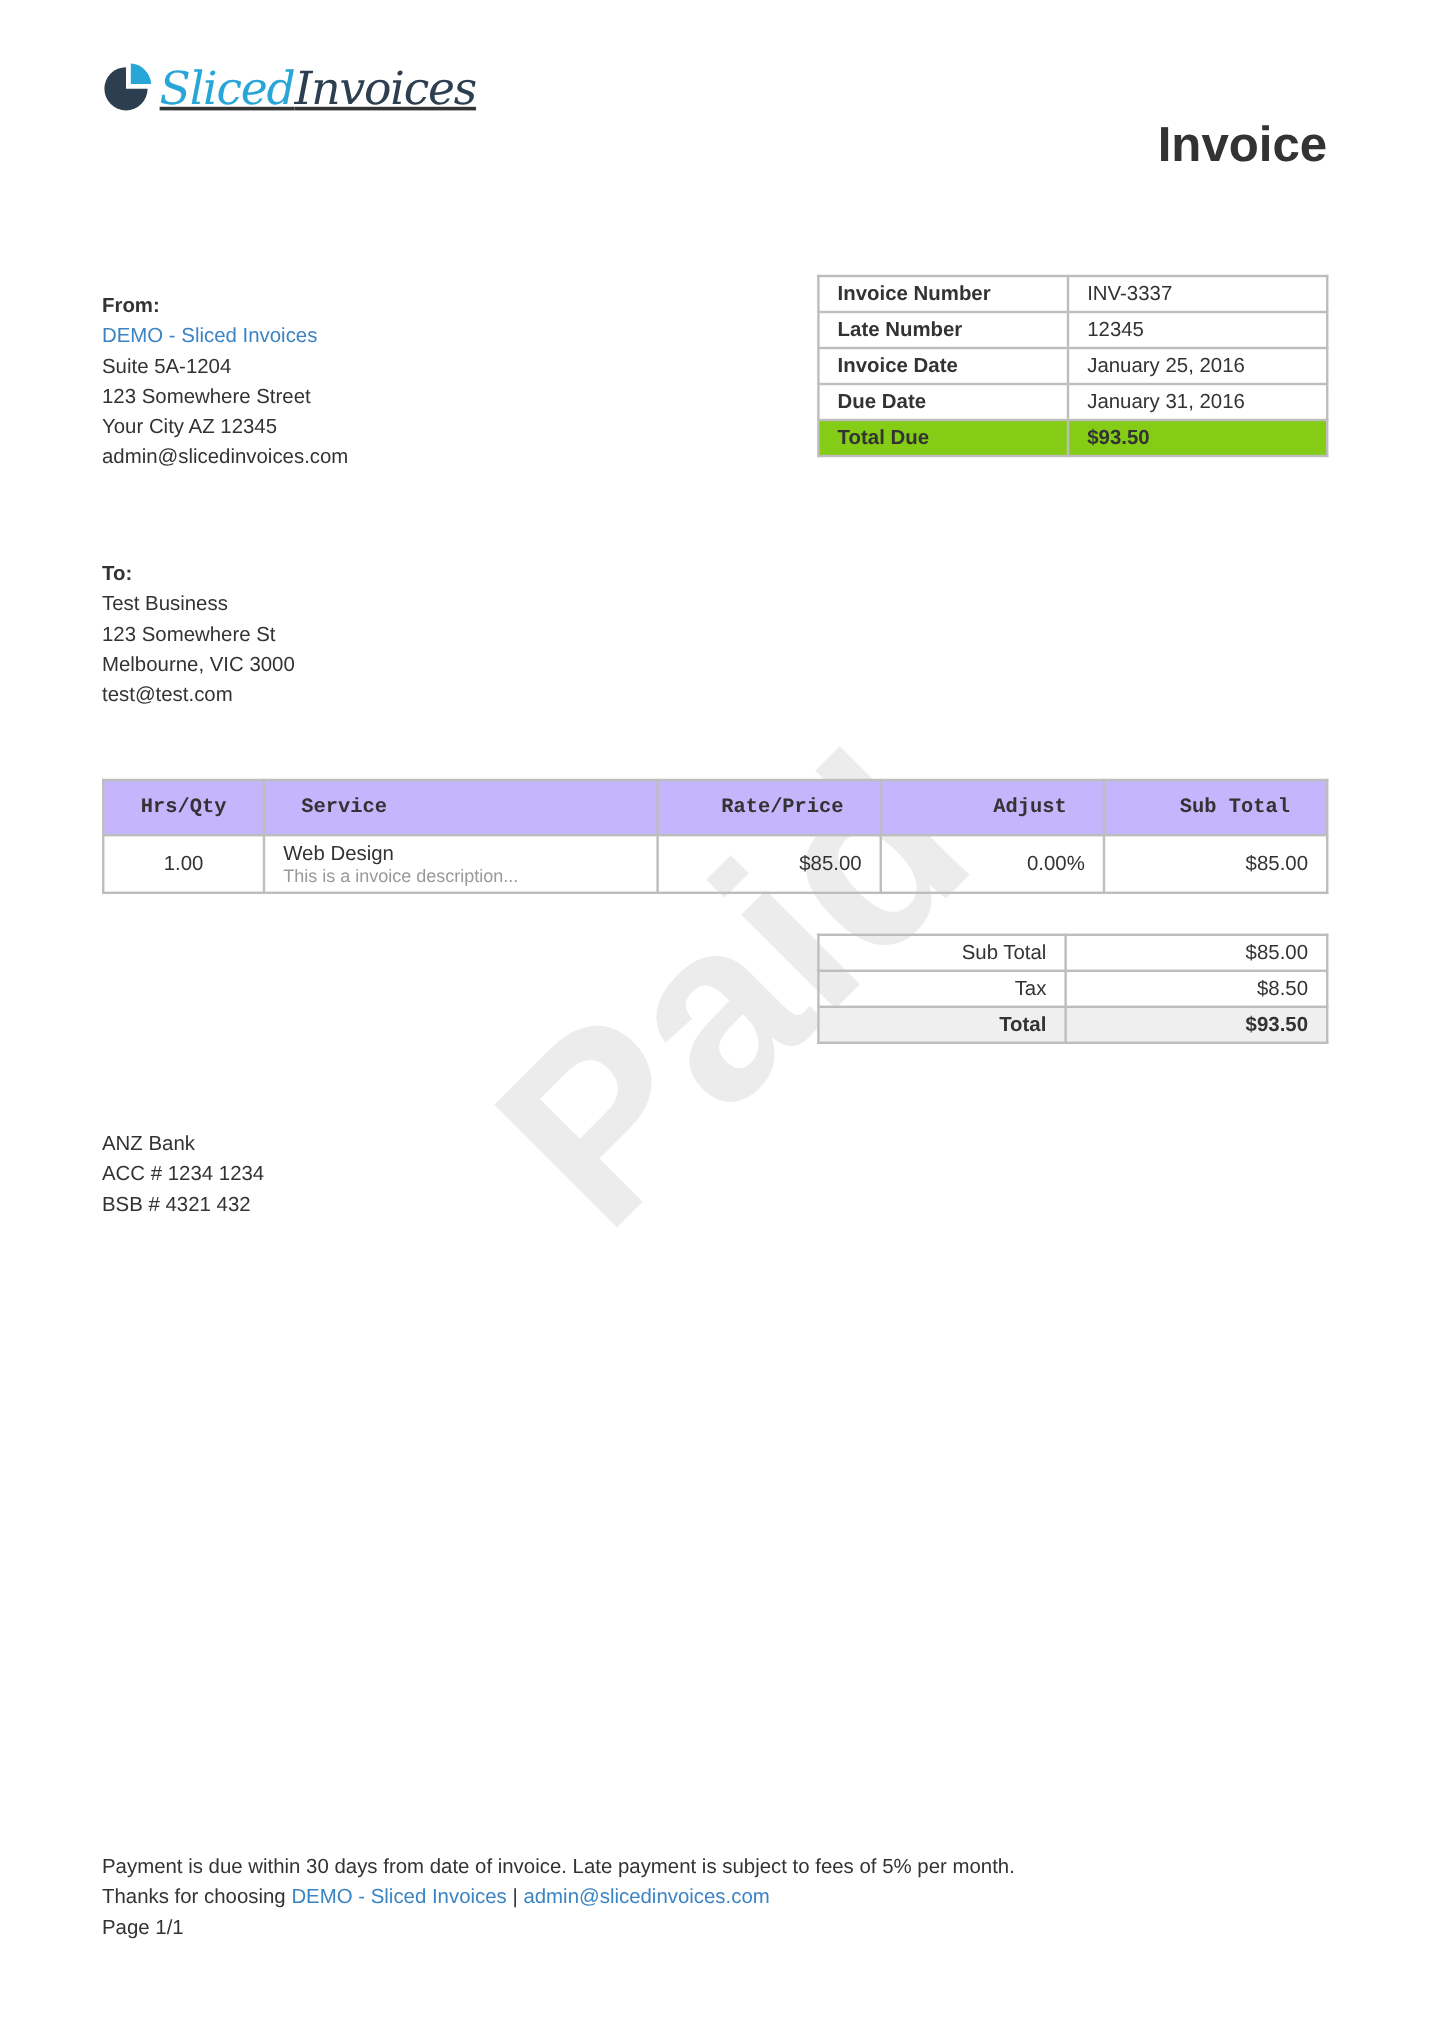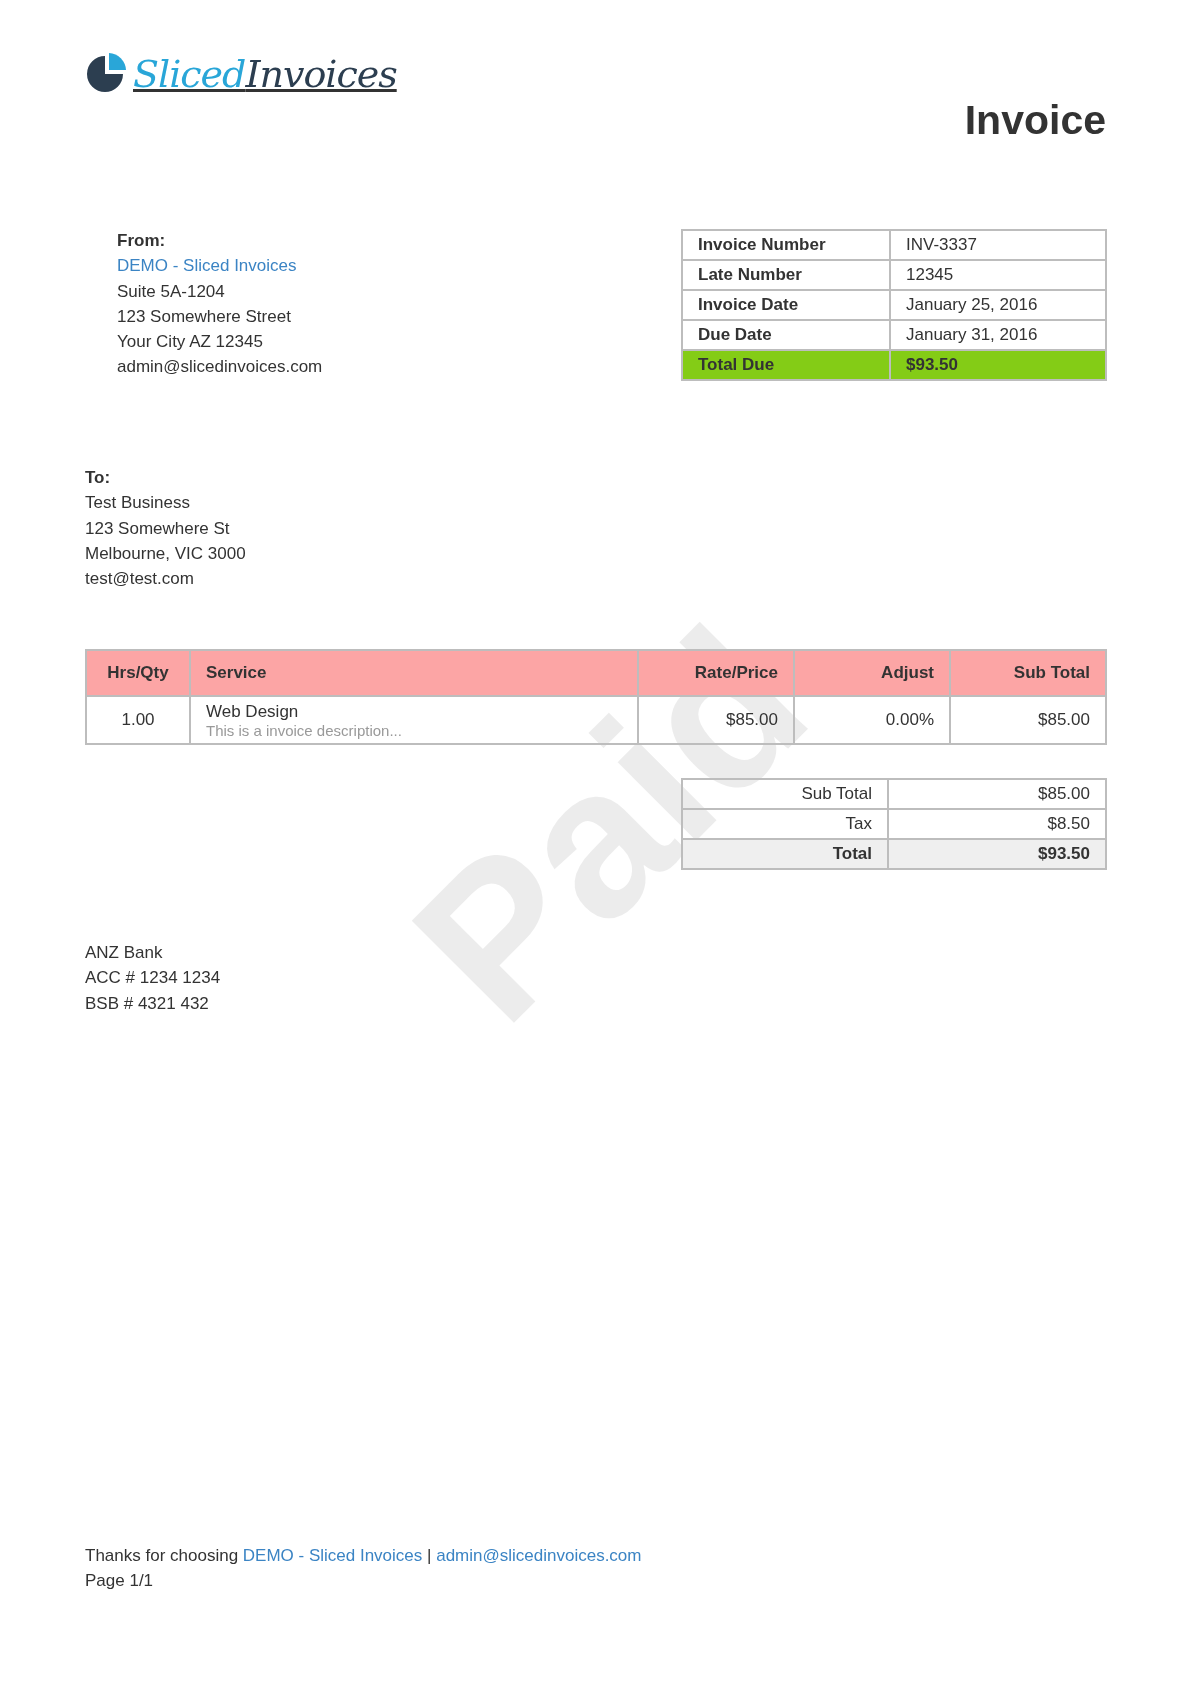--- a/index.html
+++ b/index.html
@@ -14,33 +14,33 @@
     .logo { left: 85px; top: 48px; height: 52px; display: flex; align-items: center; }
     .logo svg { display: block; }
     .logo-text { font-family: "DejaVu Serif", serif; font-style: italic; font-size: 38px; letter-spacing: -1px; margin-left: 4px; line-height: 1; text-decoration: underline; }
     .logo-sliced { color: #29a6d8; }
     .logo-invoices { color: #2c3e50; }
 
     .doc-title { right: 85px; top: 100px; font-size: 41px; font-weight: bold; color: #333; line-height: 1; }
 
     .addr { left: 85px; line-height: 25.3px; font-size: 17px; }
     .addr .lbl { font-weight: bold; }
-    .from-block { top: 228px; margin-left: 32px; }
+    .from-block { top: 242px; }
     .to-block { top: 465px; }
 
     table { border-collapse: collapse; }
     td, th { border: 2px solid #bdbdbd; }
 
     .meta-table { left: 681px; top: 229px; width: 426px; }
     .meta-table td { height: 28px; padding: 0 15px; font-size: 17px; }
     .meta-table td.k { width: 176px; font-weight: bold; }
     .meta-table tr.total td { background: #84cc16; font-weight: bold; }
 
     .items-table { left: 85px; top: 649px; width: 1022px; }
-    .items-table th { background: #fca5a5; height: 44px; font-weight: bold; font-size: 17px; padding: 0 15px; }
+    .items-table th { background: #c4b5fd; height: 44px; font-weight: bold; font-size: 17px; padding: 0 30px; font-family: Liberation Mono, monospace; }
     .items-table td { height: 46px; font-size: 17px; padding: 0 15px; }
     .items-table .c-qty { width: 72px; text-align: center; }
     .items-table .c-svc { text-align: left; }
     .items-table .c-rate { width: 124px; text-align: right; }
     .items-table .c-adj { width: 124px; text-align: right; }
     .items-table .c-sub { width: 124px; text-align: right; }
     .svc-name { display: block; line-height: 20px; }
     .svc-desc { display: block; color: #999999; font-size: 15px; line-height: 17px; }
 
     .totals-table { left: 681px; top: 778px; width: 426px; }
@@ -156,17 +156,18 @@
 </tbody>
   </table>
 
 <div class="abs bank">
   <div>ANZ Bank</div>
   <div>ACC # 1234 1234</div>
   <div>BSB # 4321 432</div>
 </div>
 
 <div class="abs footer">
+  <div>Payment is due within 30 days from date of invoice. Late payment is subject to fees of 5% per month.</div>
   <div>
     <span>Thanks for choosing </span><a class="link">DEMO - Sliced Invoices</a><span> | </span><a class="link">admin@slicedinvoices.com</a>
   </div>
   <div>Page 1/1</div>
 </div>
 
 </body></html>

